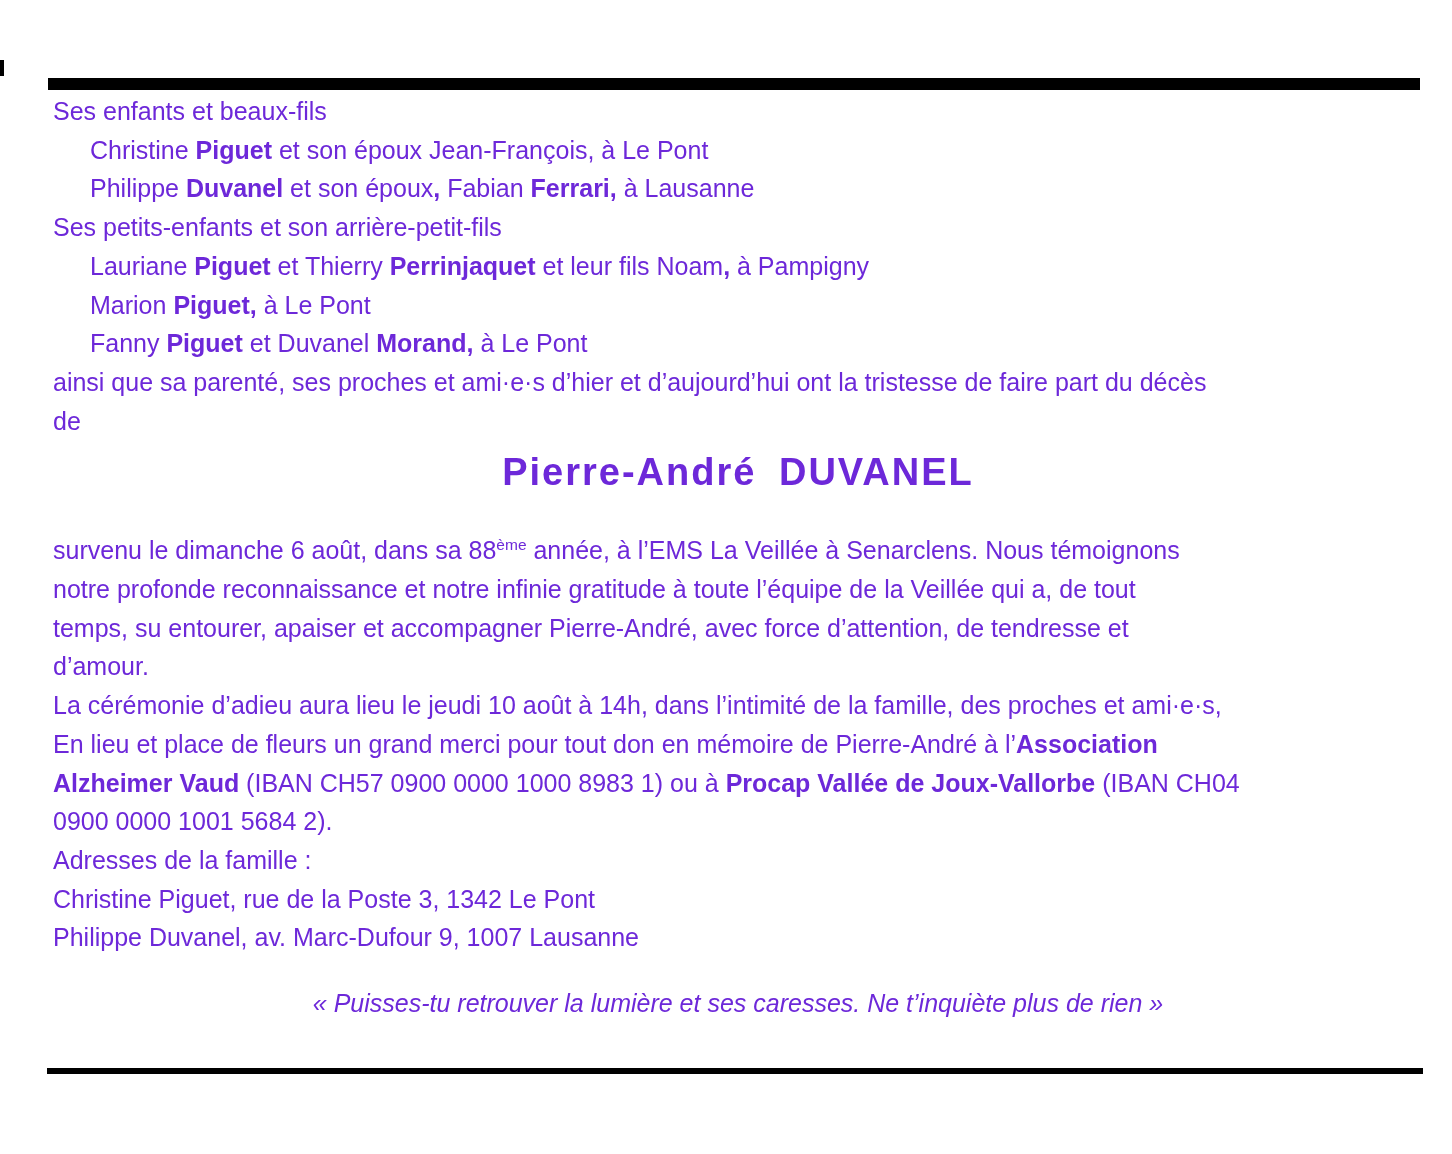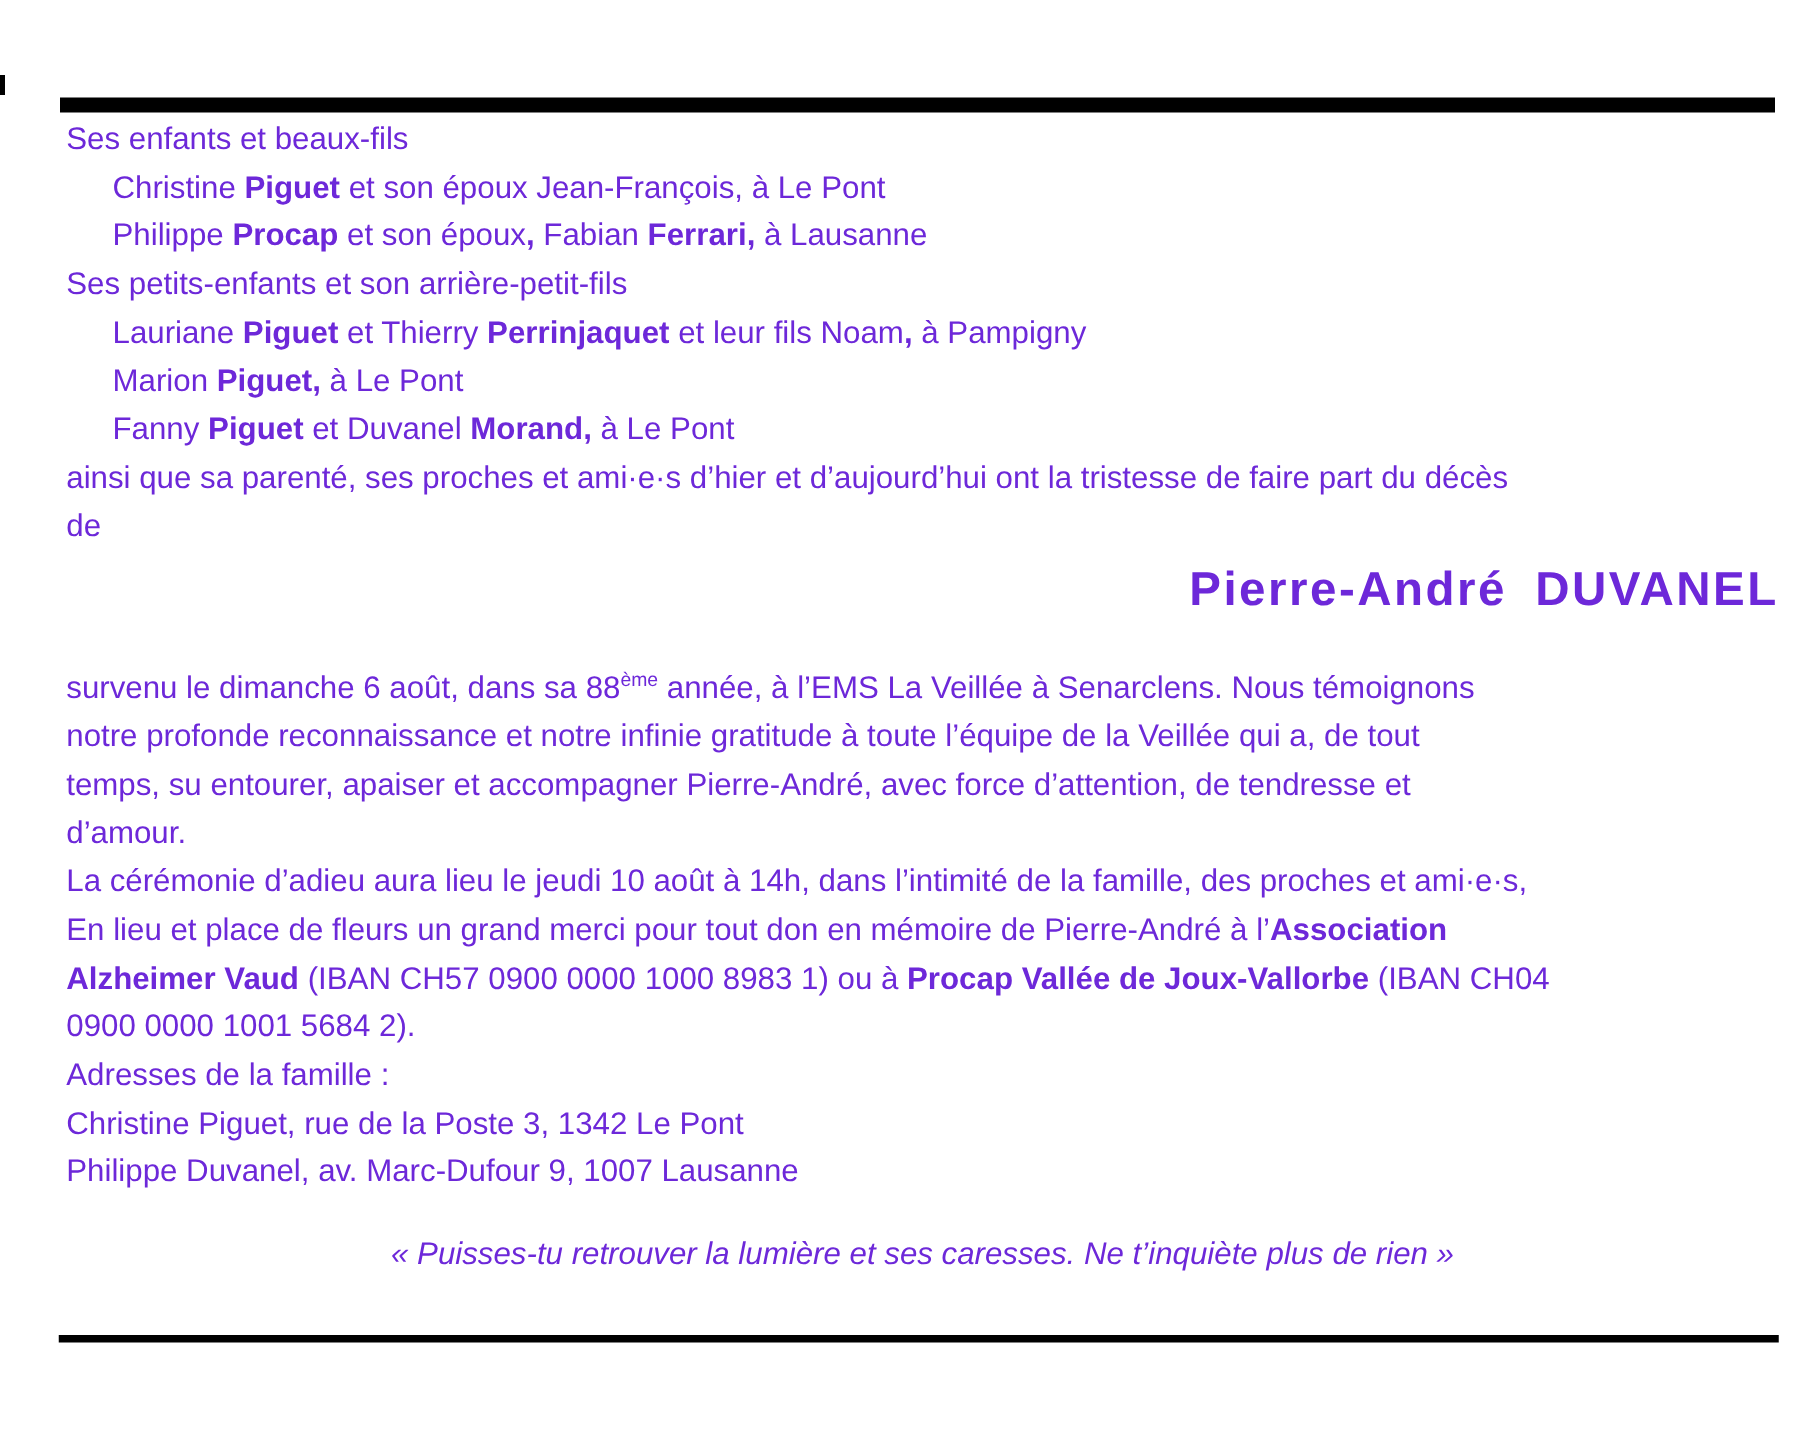--- a/index.html
+++ b/index.html
@@ -29,21 +29,21 @@
     position: absolute;
     left: 53px; top: 92px;
     width: 1370px;
     font-size: 25px;
     line-height: 38.7px;
   }
   .line { white-space: nowrap; }
   .line b, .line .b { font-weight: 700; }
   .ind { padding-left: 37px; }
   .title {
-    text-align: right;
+    text-align: center;
     font-weight: 700;
     font-size: 38px;
     letter-spacing: 2px;
     word-spacing: 10px;
     line-height: 52px;
     margin-top: 6px;
     margin-bottom: 33px;
     white-space: nowrap;
   }
   .quote {
@@ -65,21 +65,21 @@
 
 <div class="sheet">
 
   <div class="artifact"></div>
   <div class="topbar"></div>
 
   <div class="content">
 
     <div class="line"><span>Ses enfants et beaux-fils</span></div>
     <div class="line ind"><span>Christine </span><span class="b">Piguet</span><span> et son époux Jean-François, à Le Pont</span></div>
-    <div class="line ind"><span>Philippe </span><span class="b">Procap</span><span> et son époux</span><span class="b">,</span><span> Fabian </span><span class="b">Ferrari,</span><span> à Lausanne</span></div>
+    <div class="line ind"><span>Philippe </span><span class="b">Duvanel</span><span> et son époux</span><span class="b">,</span><span> Fabian </span><span class="b">Ferrari,</span><span> à Lausanne</span></div>
     <div class="line"><span>Ses petits-enfants et son arrière-petit-fils</span></div>
     <div class="line ind"><span>Lauriane </span><span class="b">Piguet</span><span> et Thierry </span><span class="b">Perrinjaquet</span><span> et leur fils Noam</span><span class="b">,</span><span> à Pampigny</span></div>
     <div class="line ind"><span>Marion </span><span class="b">Piguet,</span><span> à Le Pont</span></div>
     <div class="line ind"><span>Fanny </span><span class="b">Piguet</span><span> et Duvanel </span><span class="b">Morand,</span><span> à Le Pont</span></div>
     <div class="line"><span>ainsi que sa parenté, ses proches et ami·e·s d’hier et d’aujourd’hui ont la tristesse de faire part du décès</span></div>
     <div class="line"><span>de</span></div>
 
     <div class="title">Pierre-André DUVANEL</div>
 
     <div class="line"><span>survenu le dimanche 6 août, dans sa 88</span><sup>ème</sup><span> année, à l’EMS La Veillée à Senarclens. Nous témoignons</span></div>

